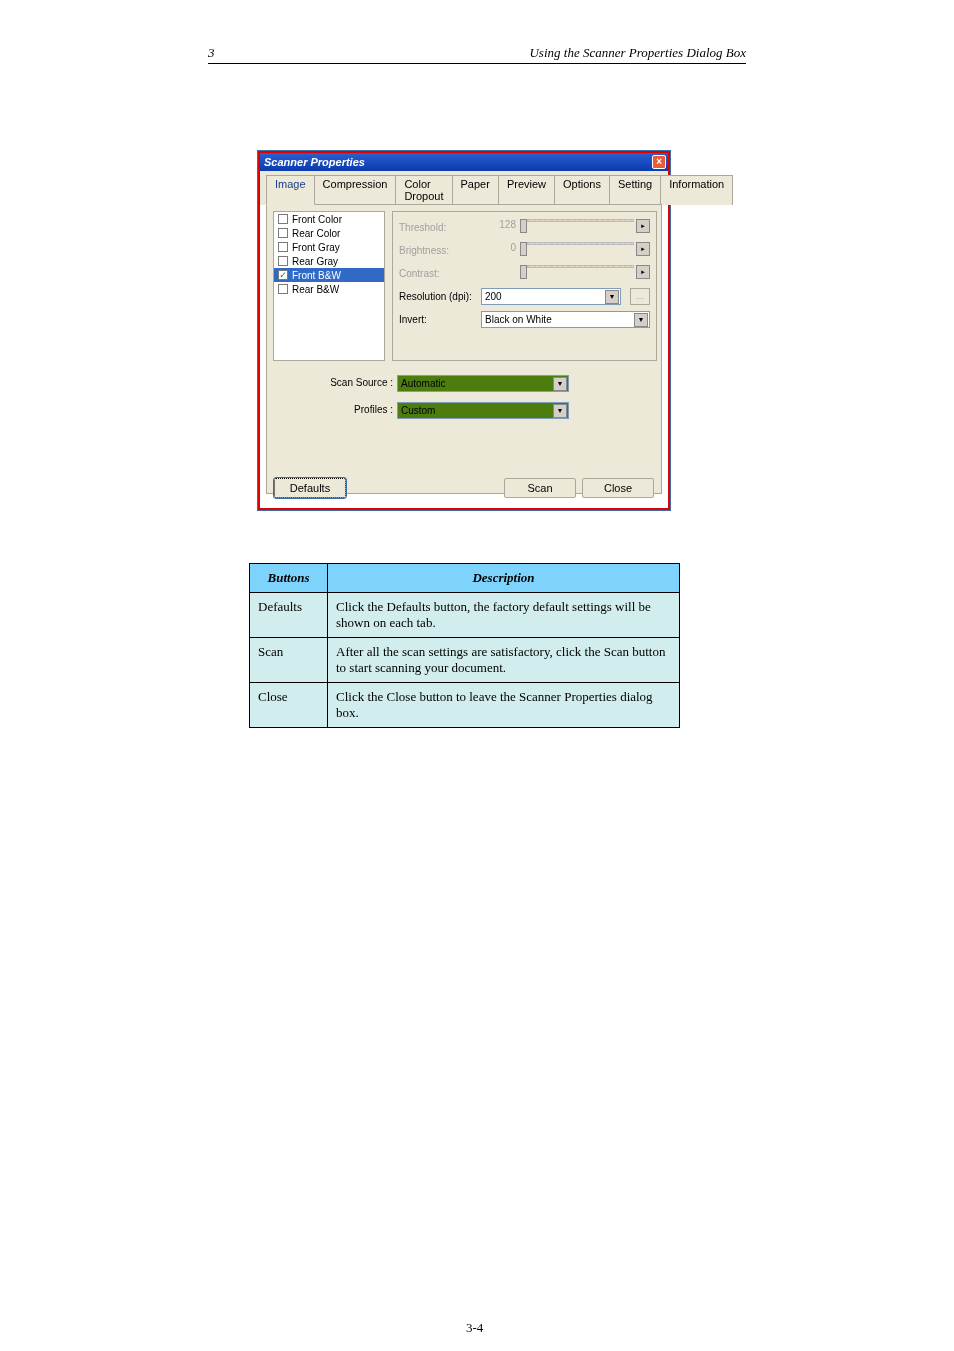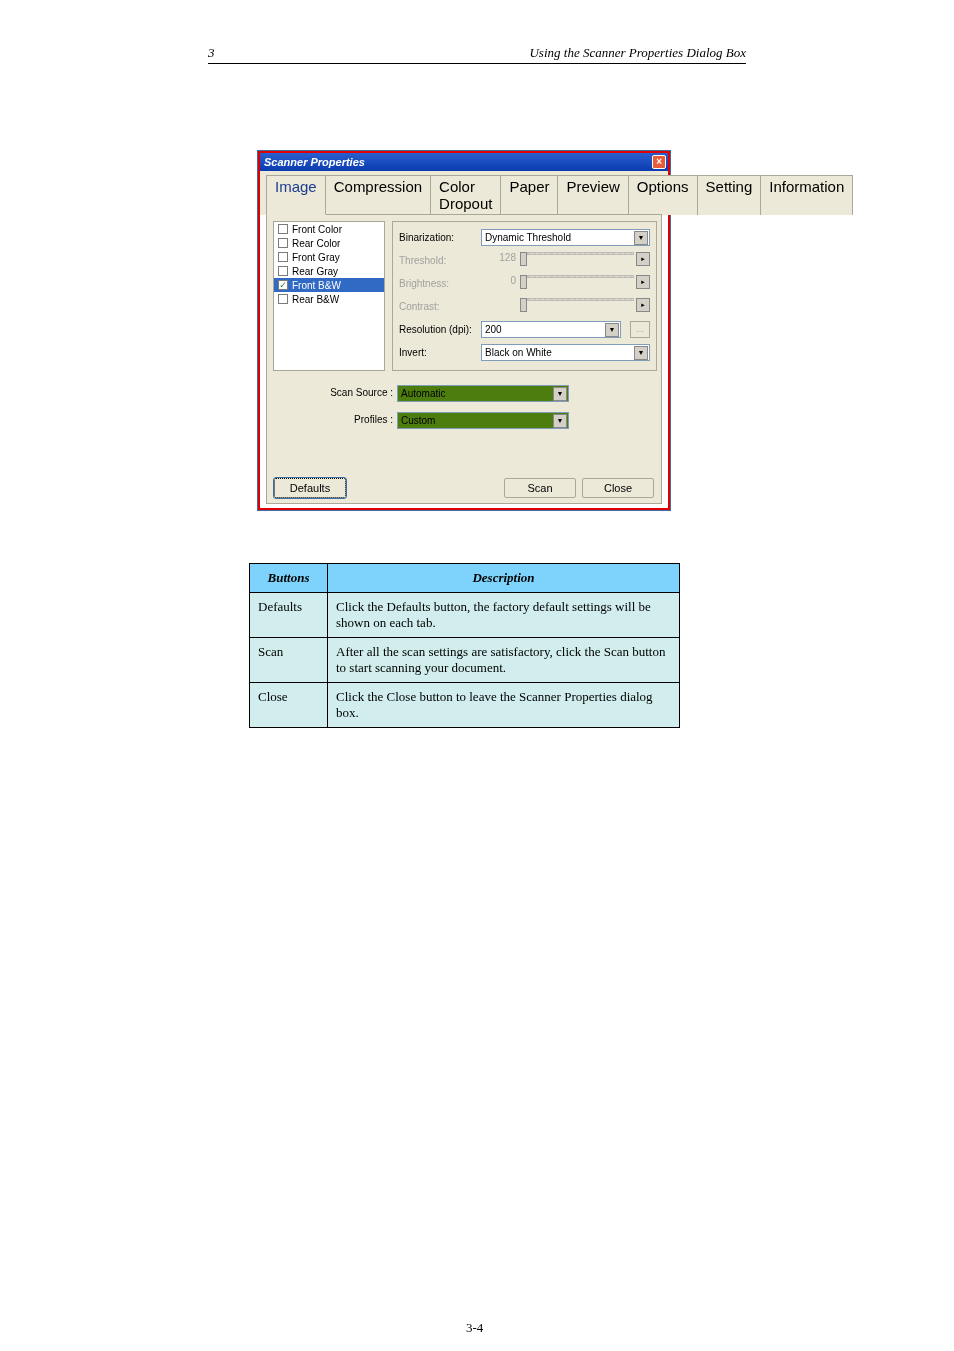--- a/index.html
+++ b/index.html
@@ -62,21 +62,21 @@
     font-size: 10px;
     line-height: 12px;
     text-align: center;
     border-radius: 2px;
   }
   .tabs-row {
     background: #ece9d8;
     padding: 4px 6px 0 6px;
     display: flex;
     font-family: Tahoma, Arial, sans-serif;
-    font-size: 15px;
+    font-size: 11px;
   }
   .tab {
     padding: 2px 8px 3px 8px;
     border: 1px solid #aca899;
     border-bottom: none;
     background: #ece9d8;
     margin-right: -1px;
     position: relative;
   }
   .tab.active {
@@ -311,27 +311,20 @@
           <span>Front B&amp;W</span>
         </div>
       <div class="checklist-item">
           <span class="chk"></span>
           <span>Rear B&amp;W</span>
         </div>
     </div>
 
     <div class="right-box">
       <div class="form-row">
-        <span class="lbl">Binarization:</span>
-        <div class="dd">
-          <span>Dynamic Threshold</span>
-          <div class="dd-arrow">▼</div>
-        </div>
-      </div>
-      <div class="form-row">
         <span class="lbl disabled">Threshold:</span>
         <div class="slider-track">
           <span class="slider-num">128</span>
           <div class="thumb"></div>
           <div class="shade"></div>
           <div class="sbtn">▸</div>
         </div>
       </div>
       <div class="form-row">
         <span class="lbl disabled">Brightness:</span>

